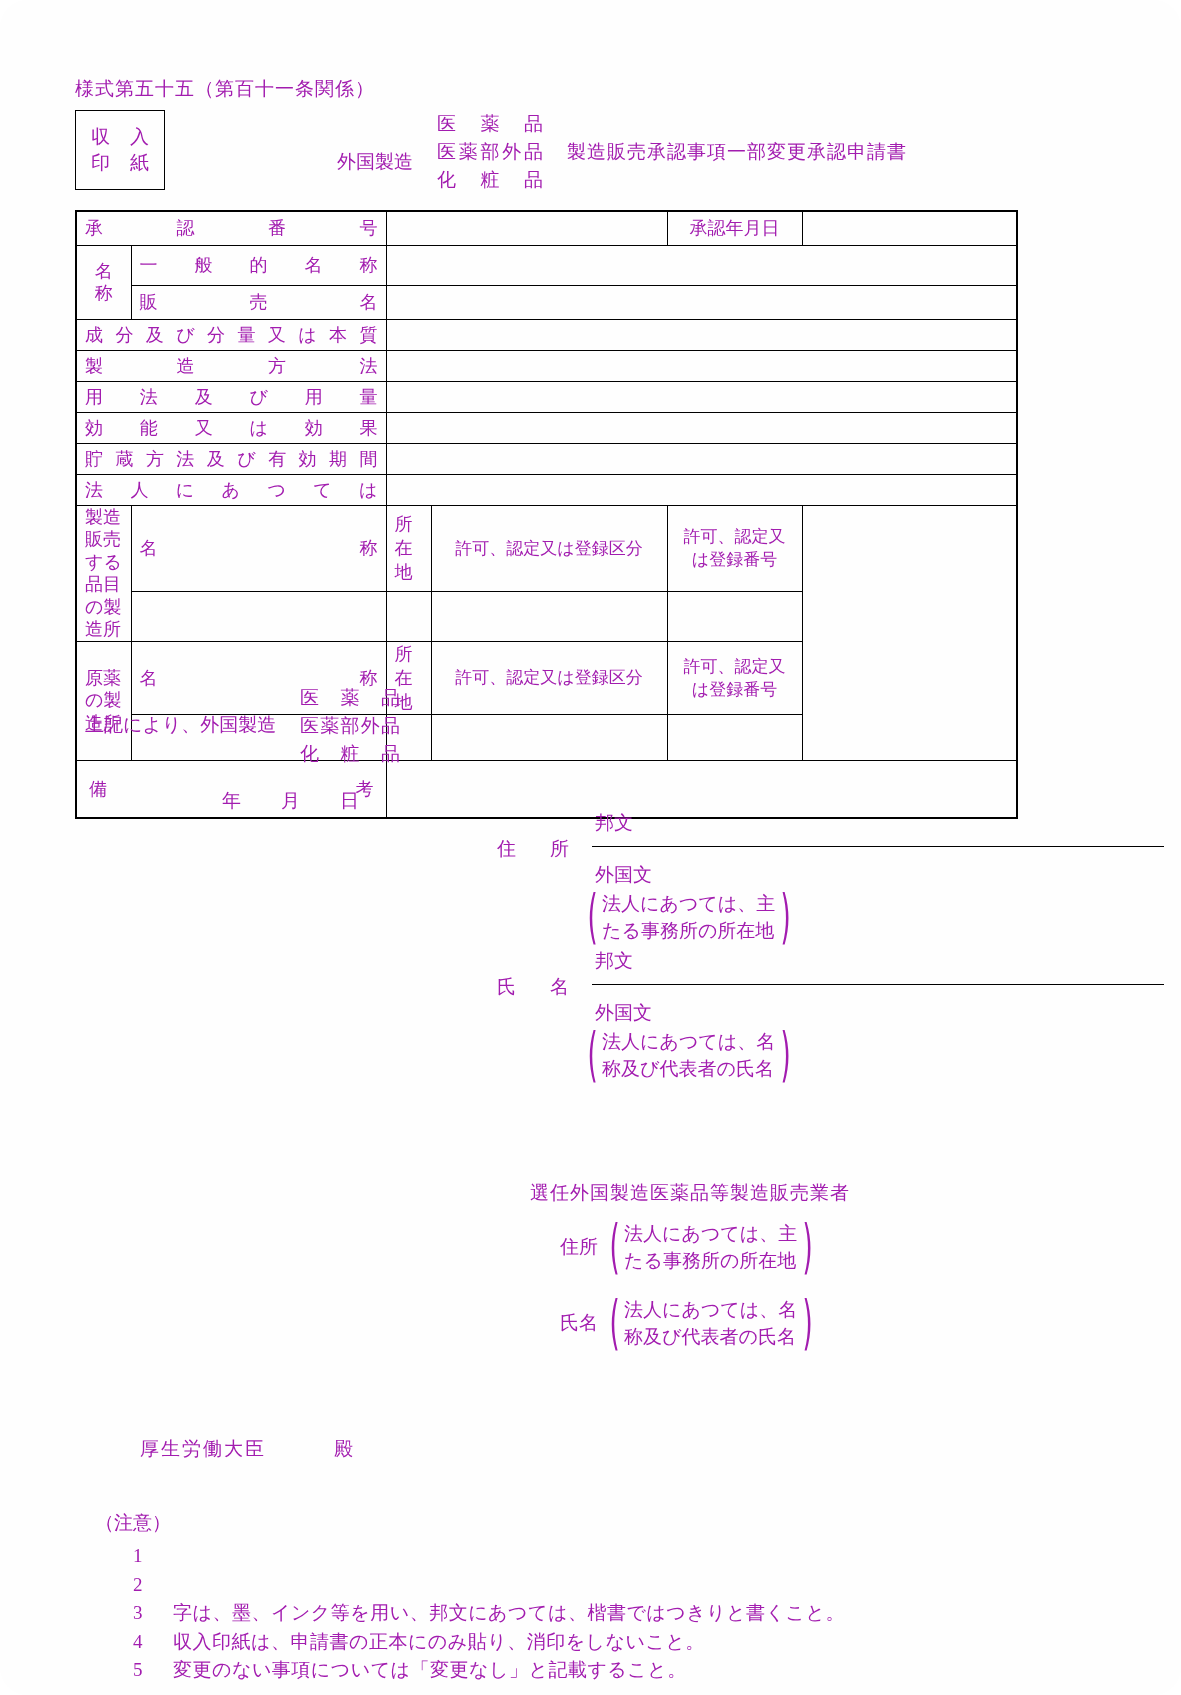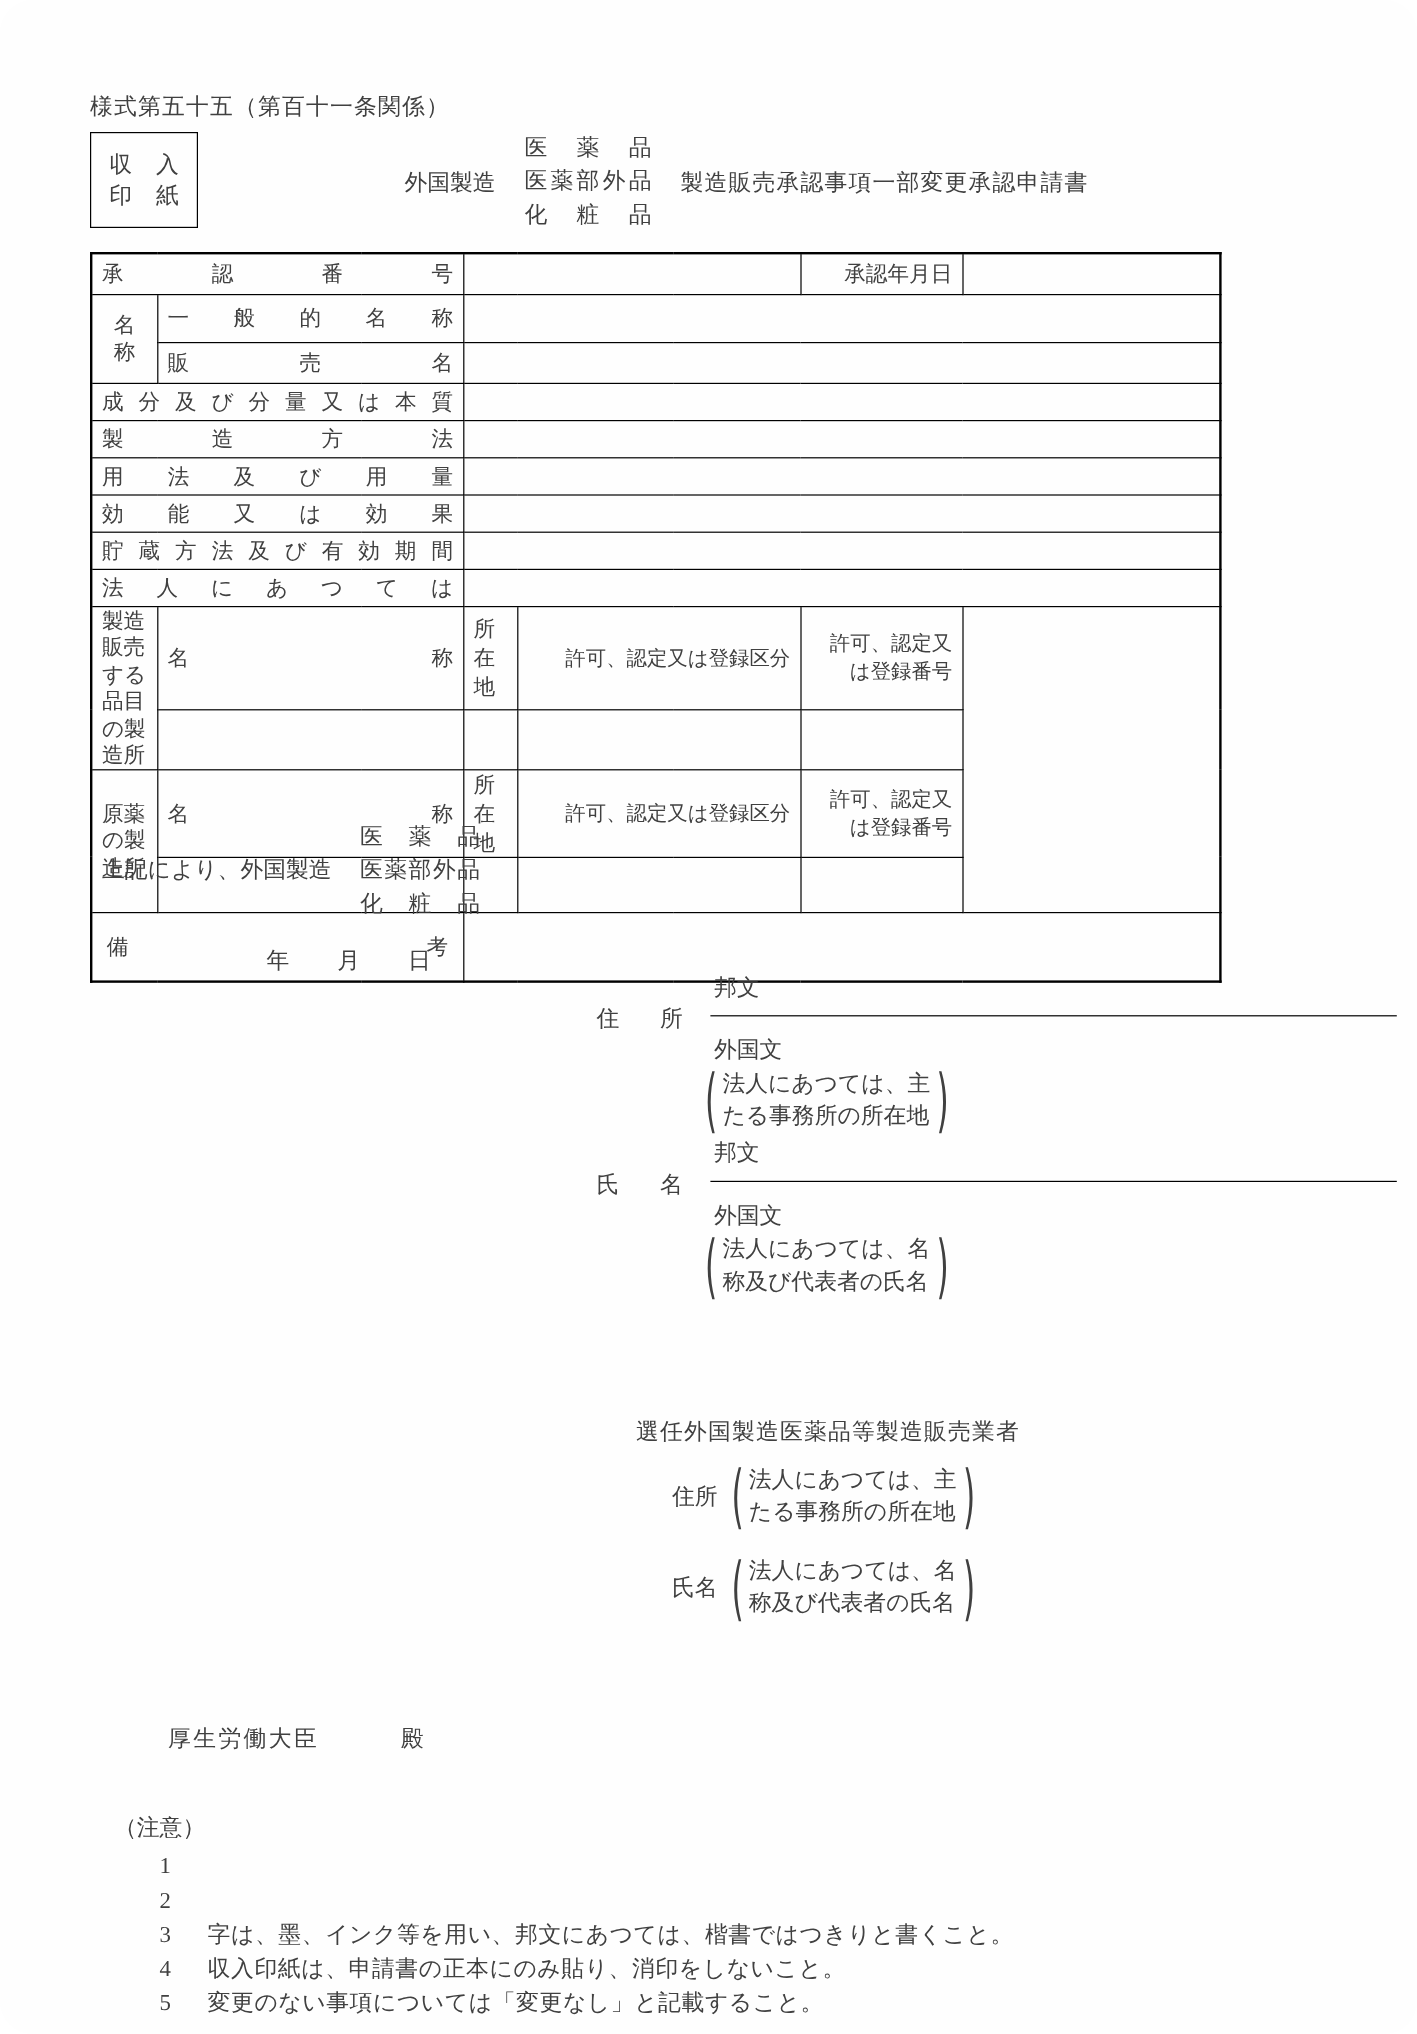--- a/index.html
+++ b/index.html
@@ -1,49 +1,49 @@
 <!DOCTYPE html>
 <html><head>
 <meta charset="utf-8">
 <style>
   * { margin: 0; padding: 0; box-sizing: border-box; }
   html,body { background: #ffffff; }
   .page {
     position: relative;
     width: 1181px; height: 1695px;
     background: #fefefe;
-    color: #404040;
+    color: #a21caf;
     font-family: "Liberation Serif", "DejaVu Serif", serif;
     font-size: 19px;
     overflow: hidden;
     border-radius: 27px;
   }
   .abs { position: absolute; }
 
   
   .form-no { left: 75px; top: 76px; font-size: 19px; letter-spacing: 1px; }
   .stamp-box {
     left: 75px; top: 110px; width: 90px; height: 80px;
     border: 1px solid #000; display: flex; flex-direction: column;
     justify-content: center; 
   }
   .stamp-box .line { width: 58px; margin: 0 auto; text-align: justify; text-align-last: justify; }
 
-  .title-prefix { left: 337px; top: 139px; }
+  .title-prefix { left: 337px; top: 149px; }
   .title-stack { left: 437px; top: 110px; width: 106px; }
   .title-stack div { text-align: justify; text-align-last: justify; line-height: 28px; }
   .title-main { left: 567px; top: 139px; letter-spacing: 1px; }
 
   
   table.doc { position: absolute; left: 75px; top: 210px; width: 941px;
     border-collapse: collapse; table-layout: fixed; font-size: 18px; }
   table.doc td { border: 1px solid #000; vertical-align: middle; padding: 0 8px; }
   table.doc { border: 2px solid #000; }
   td.jlabel { text-align: justify; text-align-last: justify; }
-  td.center { text-align: right; padding: 0 2px; }
+  td.center { text-align: center; padding: 0 2px; }
   td.small { font-size: 17px; }
   td.leftlab { text-align: left; line-height: 1.25; margin-top: 16px; }
   .vertwrap { width: 22px; margin: 0 auto; word-break: break-all; line-height: 1.25; text-align: center; }
   tr.h34 { height: 34px; } tr.h40 { height: 40px; } tr.h31 { height: 31px; }
   tr.h30 { height: 30px; } tr.h42 { height: 42px; } tr.h46 { height: 46px; }
 
   
   .apply-lead { left: 85px; top: 712px; }
   .apply-stack { left: 300px; top: 684px; width: 100px; }
   .apply-stack div { text-align: justify; text-align-last: justify; line-height: 28px; }

